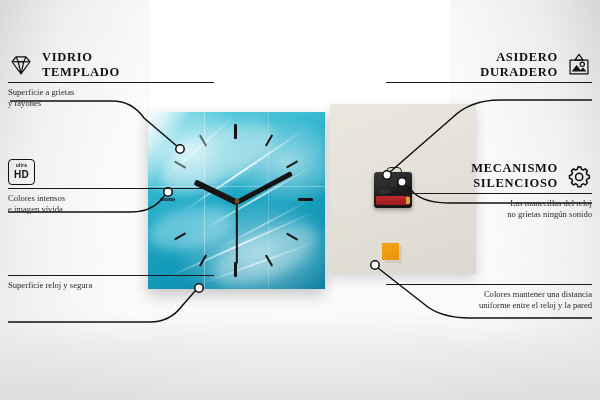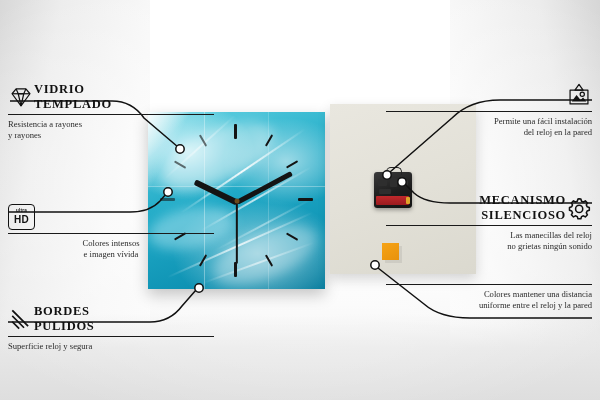--- a/index.html
+++ b/index.html
@@ -21,21 +21,21 @@
     background:linear-gradient(180deg,#ffffff 0%,#ffffff 62%,#f2f2f2 88%,#e9e9e9 100%);}
   .bg-floor{position:absolute;left:0;bottom:0;width:600px;height:86px;
     background:linear-gradient(180deg,rgba(233,233,233,0) 0%,#e7e7e7 40%,#dedede 100%);}
   .bg-vig{position:absolute;inset:0;
     background:radial-gradient(ellipse 70% 62% at 50% 46%, rgba(255,255,255,.95) 0%, rgba(255,255,255,.35) 58%, rgba(255,255,255,0) 100%);}
 
   
   .feat{position:absolute;width:206px;}
   .feat.left{left:8px;text-align:left;}
   .feat.right{right:8px;text-align:right;}
-  .feat-head{display:flex;align-items:center;gap:0;margin-top:32px;}
+  .feat-head{display:flex;align-items:center;gap:8px;}
   .feat.right .feat-head{justify-content:flex-end;}
   .feat-title{
     font-family:"Liberation Serif", serif;
     font-weight:bold;font-size:12.5px;line-height:14.5px;
     letter-spacing:.7px;color:#111;text-transform:uppercase;
     white-space:pre-line;
   }
   .feat-rule{height:1.4px;background:#1a1a1a;margin:3px 0 4px 0;}
   .feat-sub{
     font-family:"Liberation Serif", serif;
@@ -198,66 +198,55 @@
           <path d="M5 12 L27 12"></path>
             <path d="M10 6 L12.6 12 L16 27"></path>
             <path d="M22 6 L19.4 12 L16 27"></path>
           <path d="M12.6 12 L19.4 12"></path>
         </g>
       </svg>
       <div class="feat-title">VIDRIO
 TEMPLADO</div>
     </div>
     <div class="feat-rule"></div>
-    <div class="feat-sub">Resistencia a rayones
+    <div class="feat-sub">Superficie a grietas
 y rayones</div>
   </div>
 
-  <div class="feat left" style="top:172px;text-align:center;">
+  <div class="feat left" style="top:159px;">
     <div class="feat-head">
       <div class="hdbadge">
         <div class="u">ultra</div>
         <div class="h">HD</div>
       </div>
     </div>
     <div class="feat-rule"></div>
     <div class="feat-sub">Colores intensos
 e imagen vívida</div>
   </div>
 
   <div class="feat left" style="top:272px;">
-    <div class="feat-head">
-      <svg class="ico" viewBox="0 0 32 32">
-        <g fill="none" stroke="#111" stroke-width="2.1" stroke-linecap="square">
-          <path d="M6 6 L24 24"></path>
-            <path d="M6 13 L19 26"></path>
-            <path d="M6 20 L13 27"></path>
-        </g>
-      </svg>
-      <div class="feat-title">BORDES
-PULIDOS</div>
-    </div>
     <div class="feat-rule"></div>
     <div class="feat-sub">Superficie reloj y segura</div>
   </div>
 
   <div class="feat right" style="top:50px;">
     <div class="feat-head">
+      <div class="feat-title">ASIDERO
+DURADERO</div>
       <svg class="ico" viewBox="0 0 32 32">
         <g fill="none" stroke="#111" stroke-width="1.5" stroke-linejoin="round">
           <path d="M16 3 L11 10 L21 10 Z"></path>
           <rect x="5" y="10" width="22" height="17"></rect>
           <path d="M7 24 L13 16 L18 22 L21 19 L25 24 Z" fill="#111" stroke="none"></path>
           <circle cx="20" cy="15" r="2.6"></circle>
         </g>
       </svg>
     </div>
     <div class="feat-rule"></div>
-    <div class="feat-sub">Permite una fácil instalación
-del reloj en la pared</div>
   </div>
 
   <div class="feat right" style="top:161px;">
     <div class="feat-head">
       <div class="feat-title">MECANISMO
 SILENCIOSO</div>
       <svg class="ico" viewBox="0 0 32 32">
         <g fill="none" stroke="#111" stroke-width="1.9" stroke-linejoin="round">
           <path d="M16 4.5 L18.3 4.9 L19.1 7.6 L21.4 8.6 L23.8 7.2 L26.4 9.8 L25 12.2
                    L26 14.5 L28.7 15.3 L28.7 18.9 L26 19.7 L25 22 L26.4 24.4 L23.8 27

